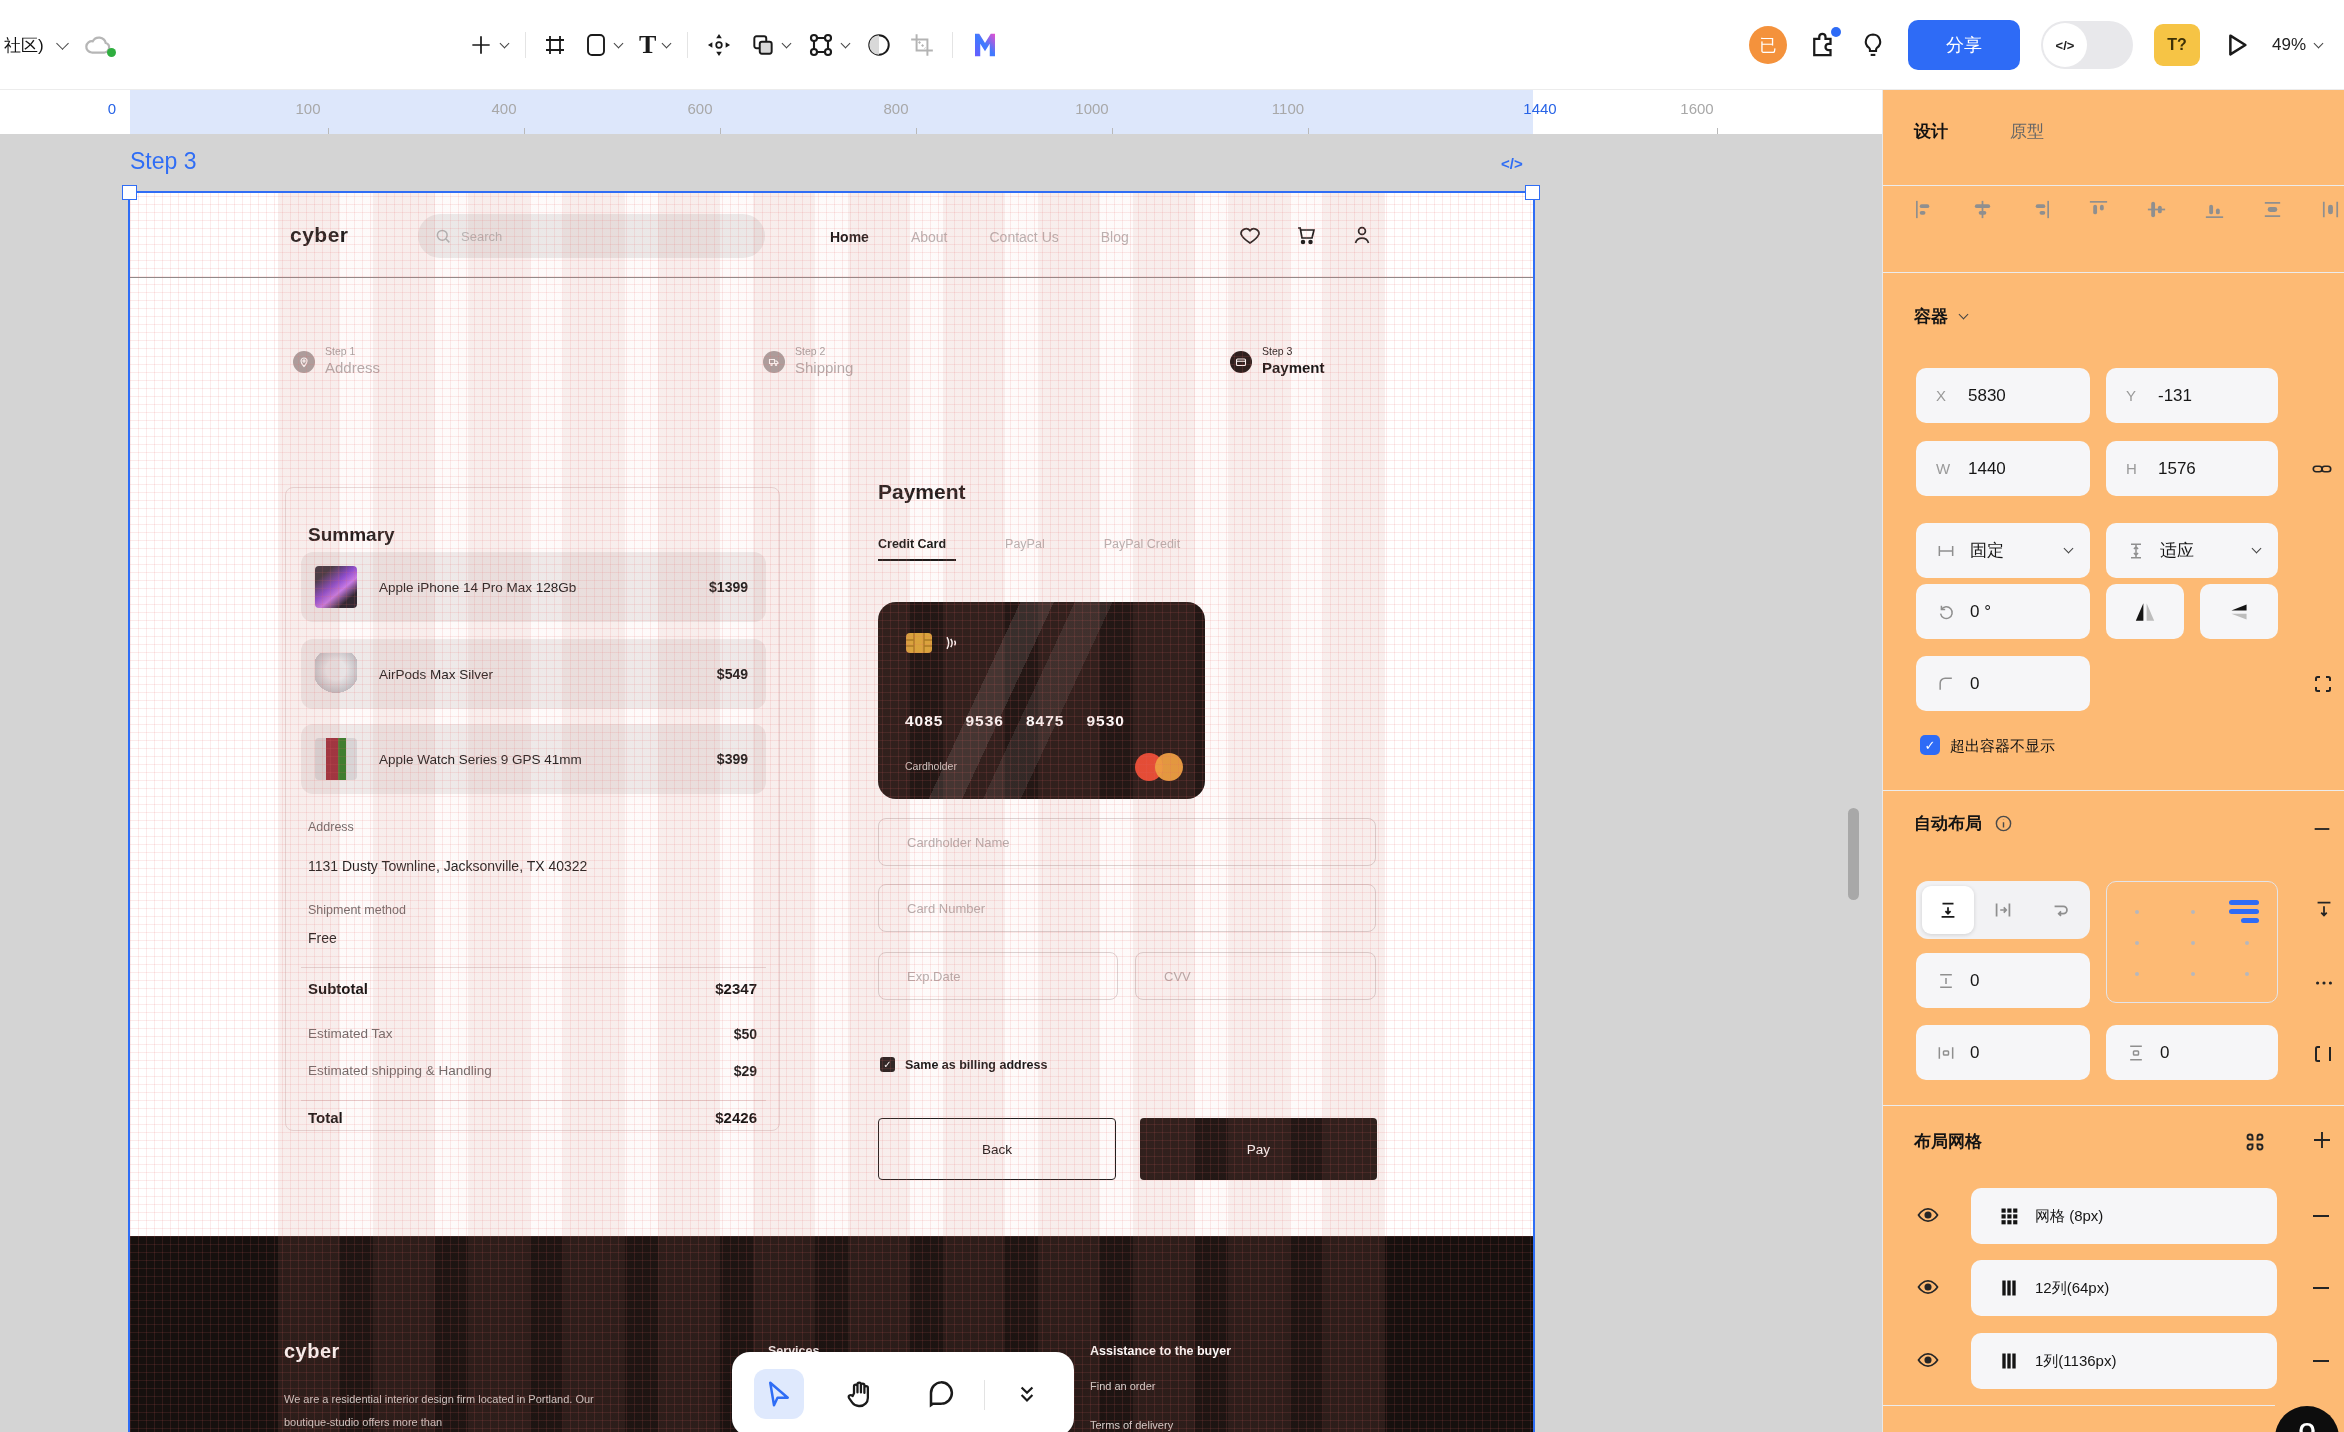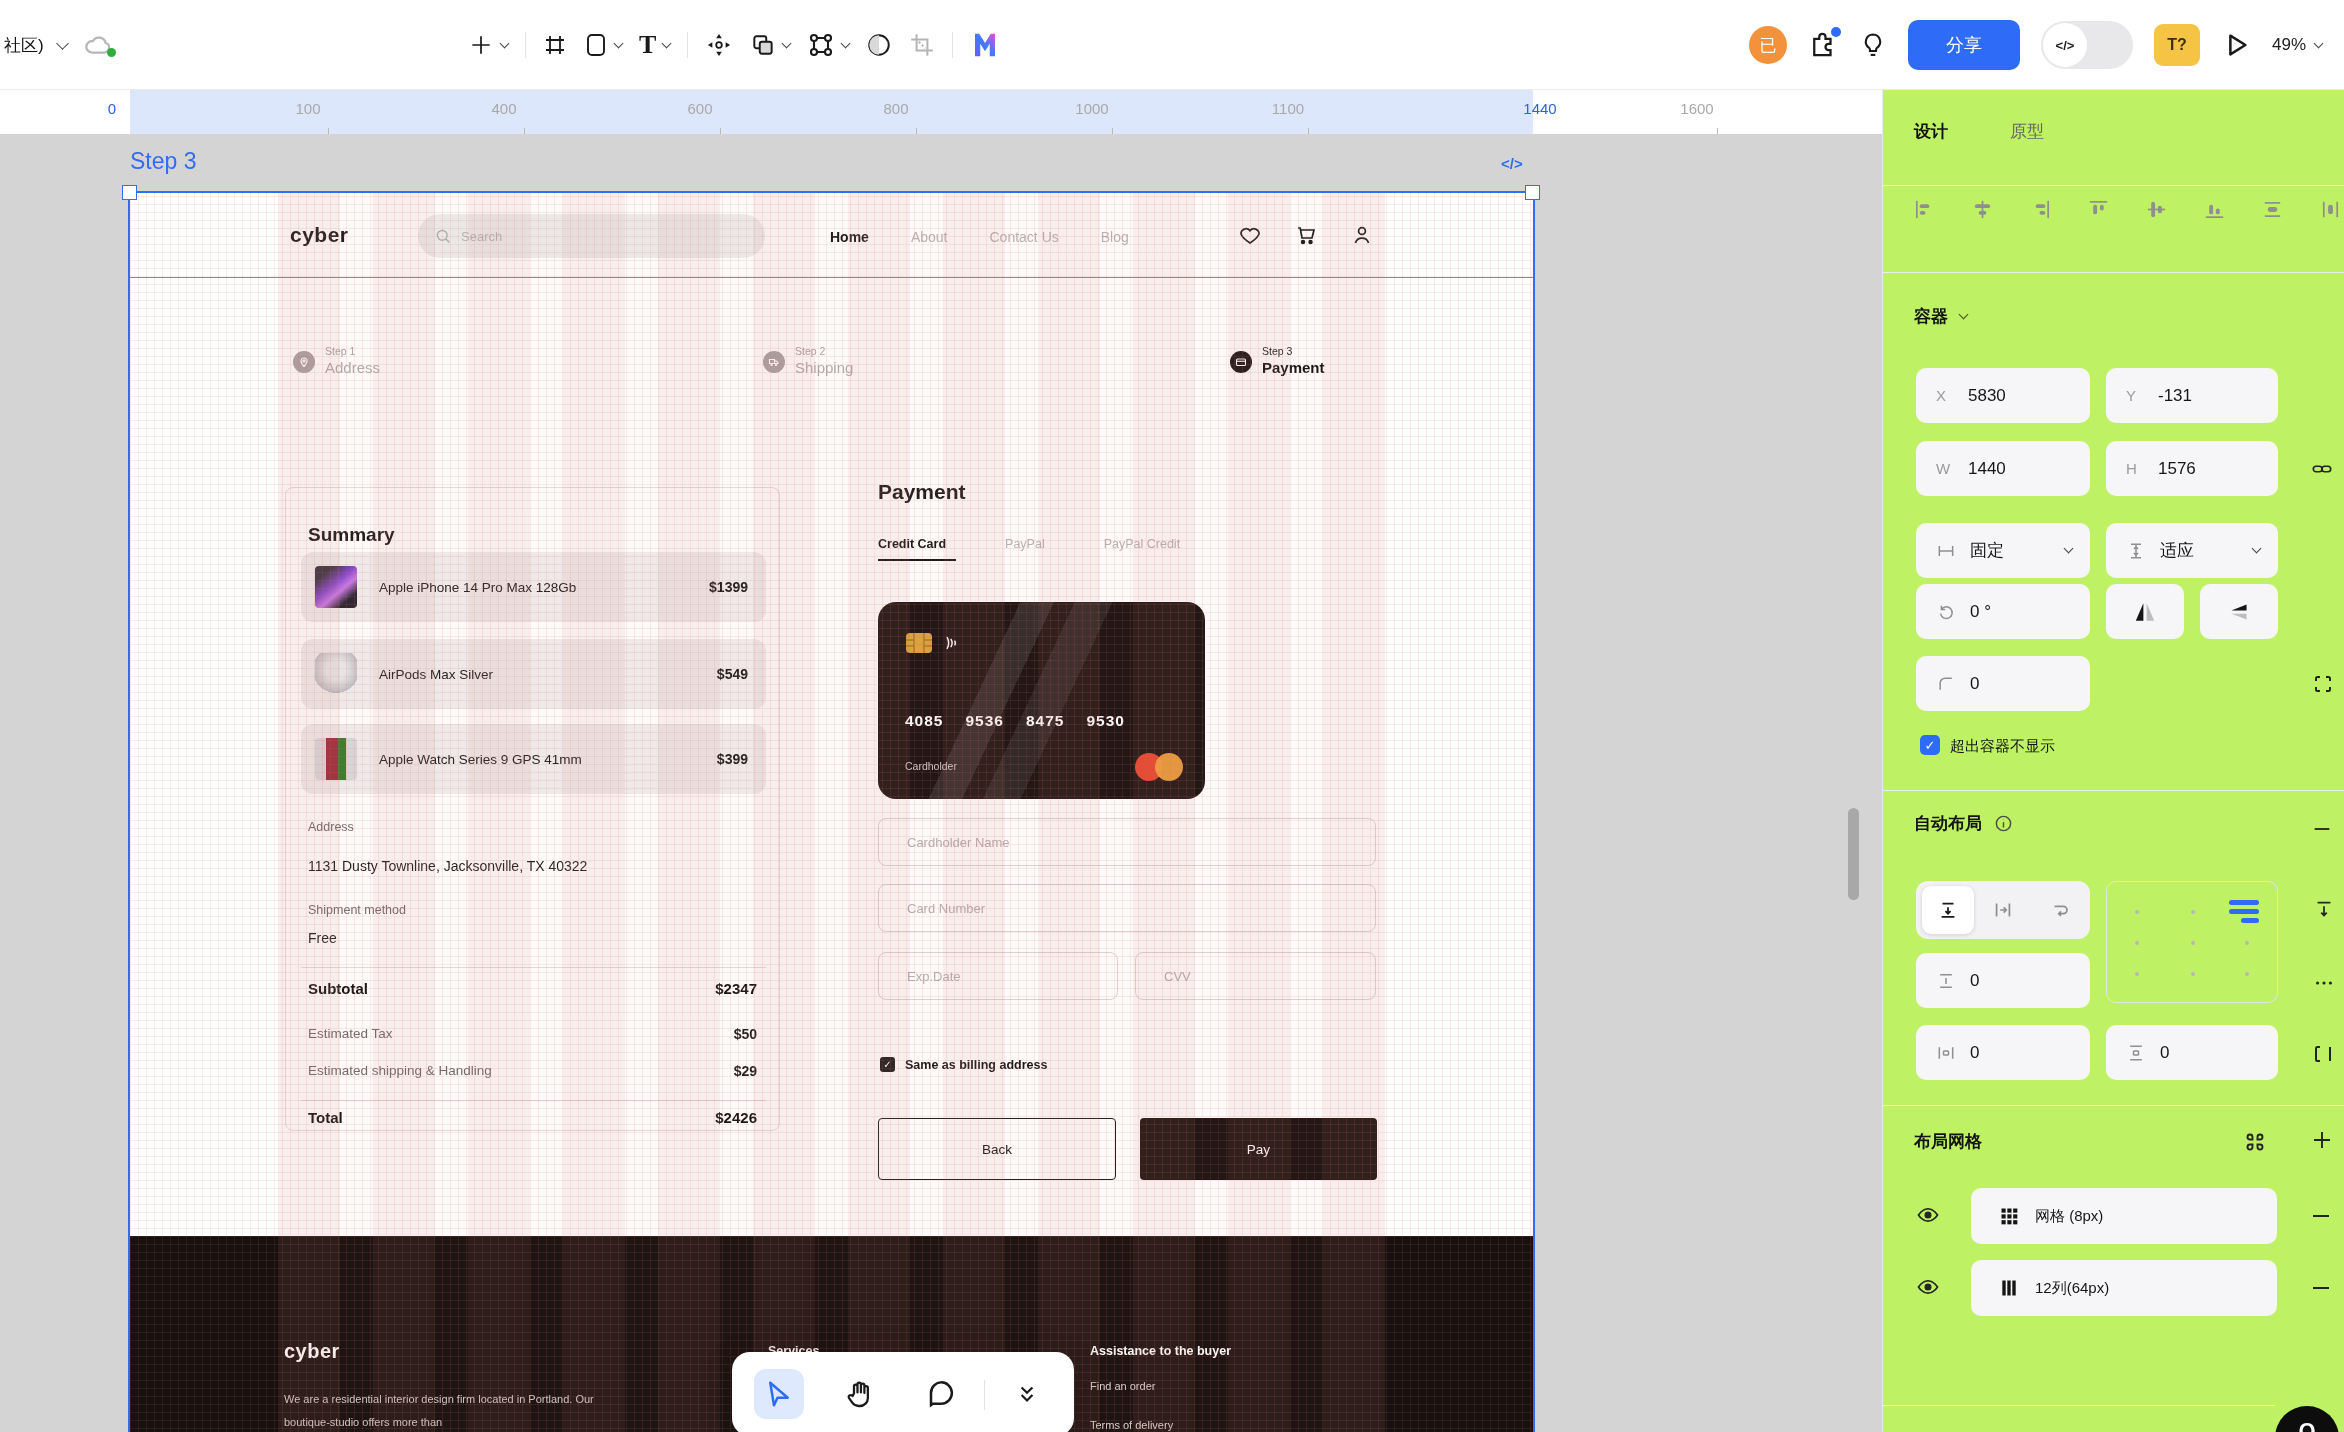--- a/index.html
+++ b/index.html
@@ -120,21 +120,21 @@
 
   
   .float-tb { position:absolute; left:732px; top:1218px; width:342px; height:84px; background:#fff; border-radius:18px; box-shadow:0 10px 30px rgba(0,0,0,0.22); z-index:45; }
   .ft-sel { position:absolute; left:22px; top:17px; width:50px; height:50px; border-radius:12px; background:#dfe9fd; display:flex; align-items:center; justify-content:center; }
   .ft-item { position:absolute; top:26px; }
   .ft-div { position:absolute; left:252px; top:28px; width:1px; height:30px; background:#e3e3e3; }
 
   .vscroll { position:absolute; left:1848px; top:674px; width:11px; height:92px; border-radius:6px; background:#a8a8a8; z-index:46; }
 
   
-  .panel { position:absolute; right:0; top:90px; width:462px; height:1342px; background:#bef264; border-left:1px solid #e8e8e8; z-index:60; }
+  .panel { position:absolute; right:0; top:90px; width:462px; height:1342px; background:#fdba74; border-left:1px solid #e8e8e8; z-index:60; }
   .p-tabs { position:absolute; left:31px; top:30px; display:flex; gap:62px; font-size:17px; }
   .p-tabs .on { font-weight:bold; color:#111; }
   .p-tabs .off { color:#666; }
   .p-div { position:absolute; left:0; width:462px; height:1px; background:#ececec; }
   .align-row { position:absolute; left:30px; top:108px; display:flex; gap:35px; color:#8f8f8f; }
   .p-sec-title { position:absolute; left:31px; font-size:17px; font-weight:bold; color:#141414; display:flex; align-items:center; gap:12px; }
   .pfield { position:absolute; height:55px; background:#f6f6f8; border-radius:10px; display:flex; align-items:center; padding-left:20px; gap:14px; }
   .pfield .flabel { color:#9a9a9a; font-size:15px; width:18px; }
   .pfield .fval { color:#161616; font-size:17px; }
   .pfield .fchev { position:absolute; right:18px; }
@@ -866,18 +866,41 @@
           </span>
         <span>12列(64px)</span>
       </div>
       <span class="lg-minus">
           <svg width="24" height="24" viewBox="0 0 24 24" stroke="#242424" stroke-width="2" fill="none">
             <path d="M4 12h16"></path>
           </svg>
         </span>
     </div>
 
+    <div class="lg-row" style="top:1243px">
+      <span class="lg-eye">
+          <svg width="26" height="24" viewBox="0 0 24 24" fill="none" stroke="#262626" stroke-width="1.7">
+            <path d="M2.5 12S6.5 5.8 12 5.8 21.5 12 21.5 12 17.5 18.2 12 18.2 2.5 12 2.5 12z"></path>
+            <circle cx="12" cy="12" r="2.7" fill="#262626"></circle>
+          </svg>
+        </span>
+      <div class="lg-pill">
+        <span>
+            <svg width="20" height="20" viewBox="0 0 24 24" fill="#141414">
+              <rect x="4" y="3" width="4" height="18"></rect>
+              <rect x="10" y="3" width="4" height="18"></rect>
+              <rect x="16" y="3" width="4" height="18"></rect>
+            </svg>
+          </span>
+        <span>1列(1136px)</span>
+      </div>
+      <span class="lg-minus">
+          <svg width="24" height="24" viewBox="0 0 24 24" stroke="#242424" stroke-width="2" fill="none">
+            <path d="M4 12h16"></path>
+          </svg>
+        </span>
+    </div>
 
     <div class="p-div" style="top:1315px; width:392px"></div>
     <div class="q-bubble">Q</div>
   </aside>
 
 </div>
 
 </body></html>

